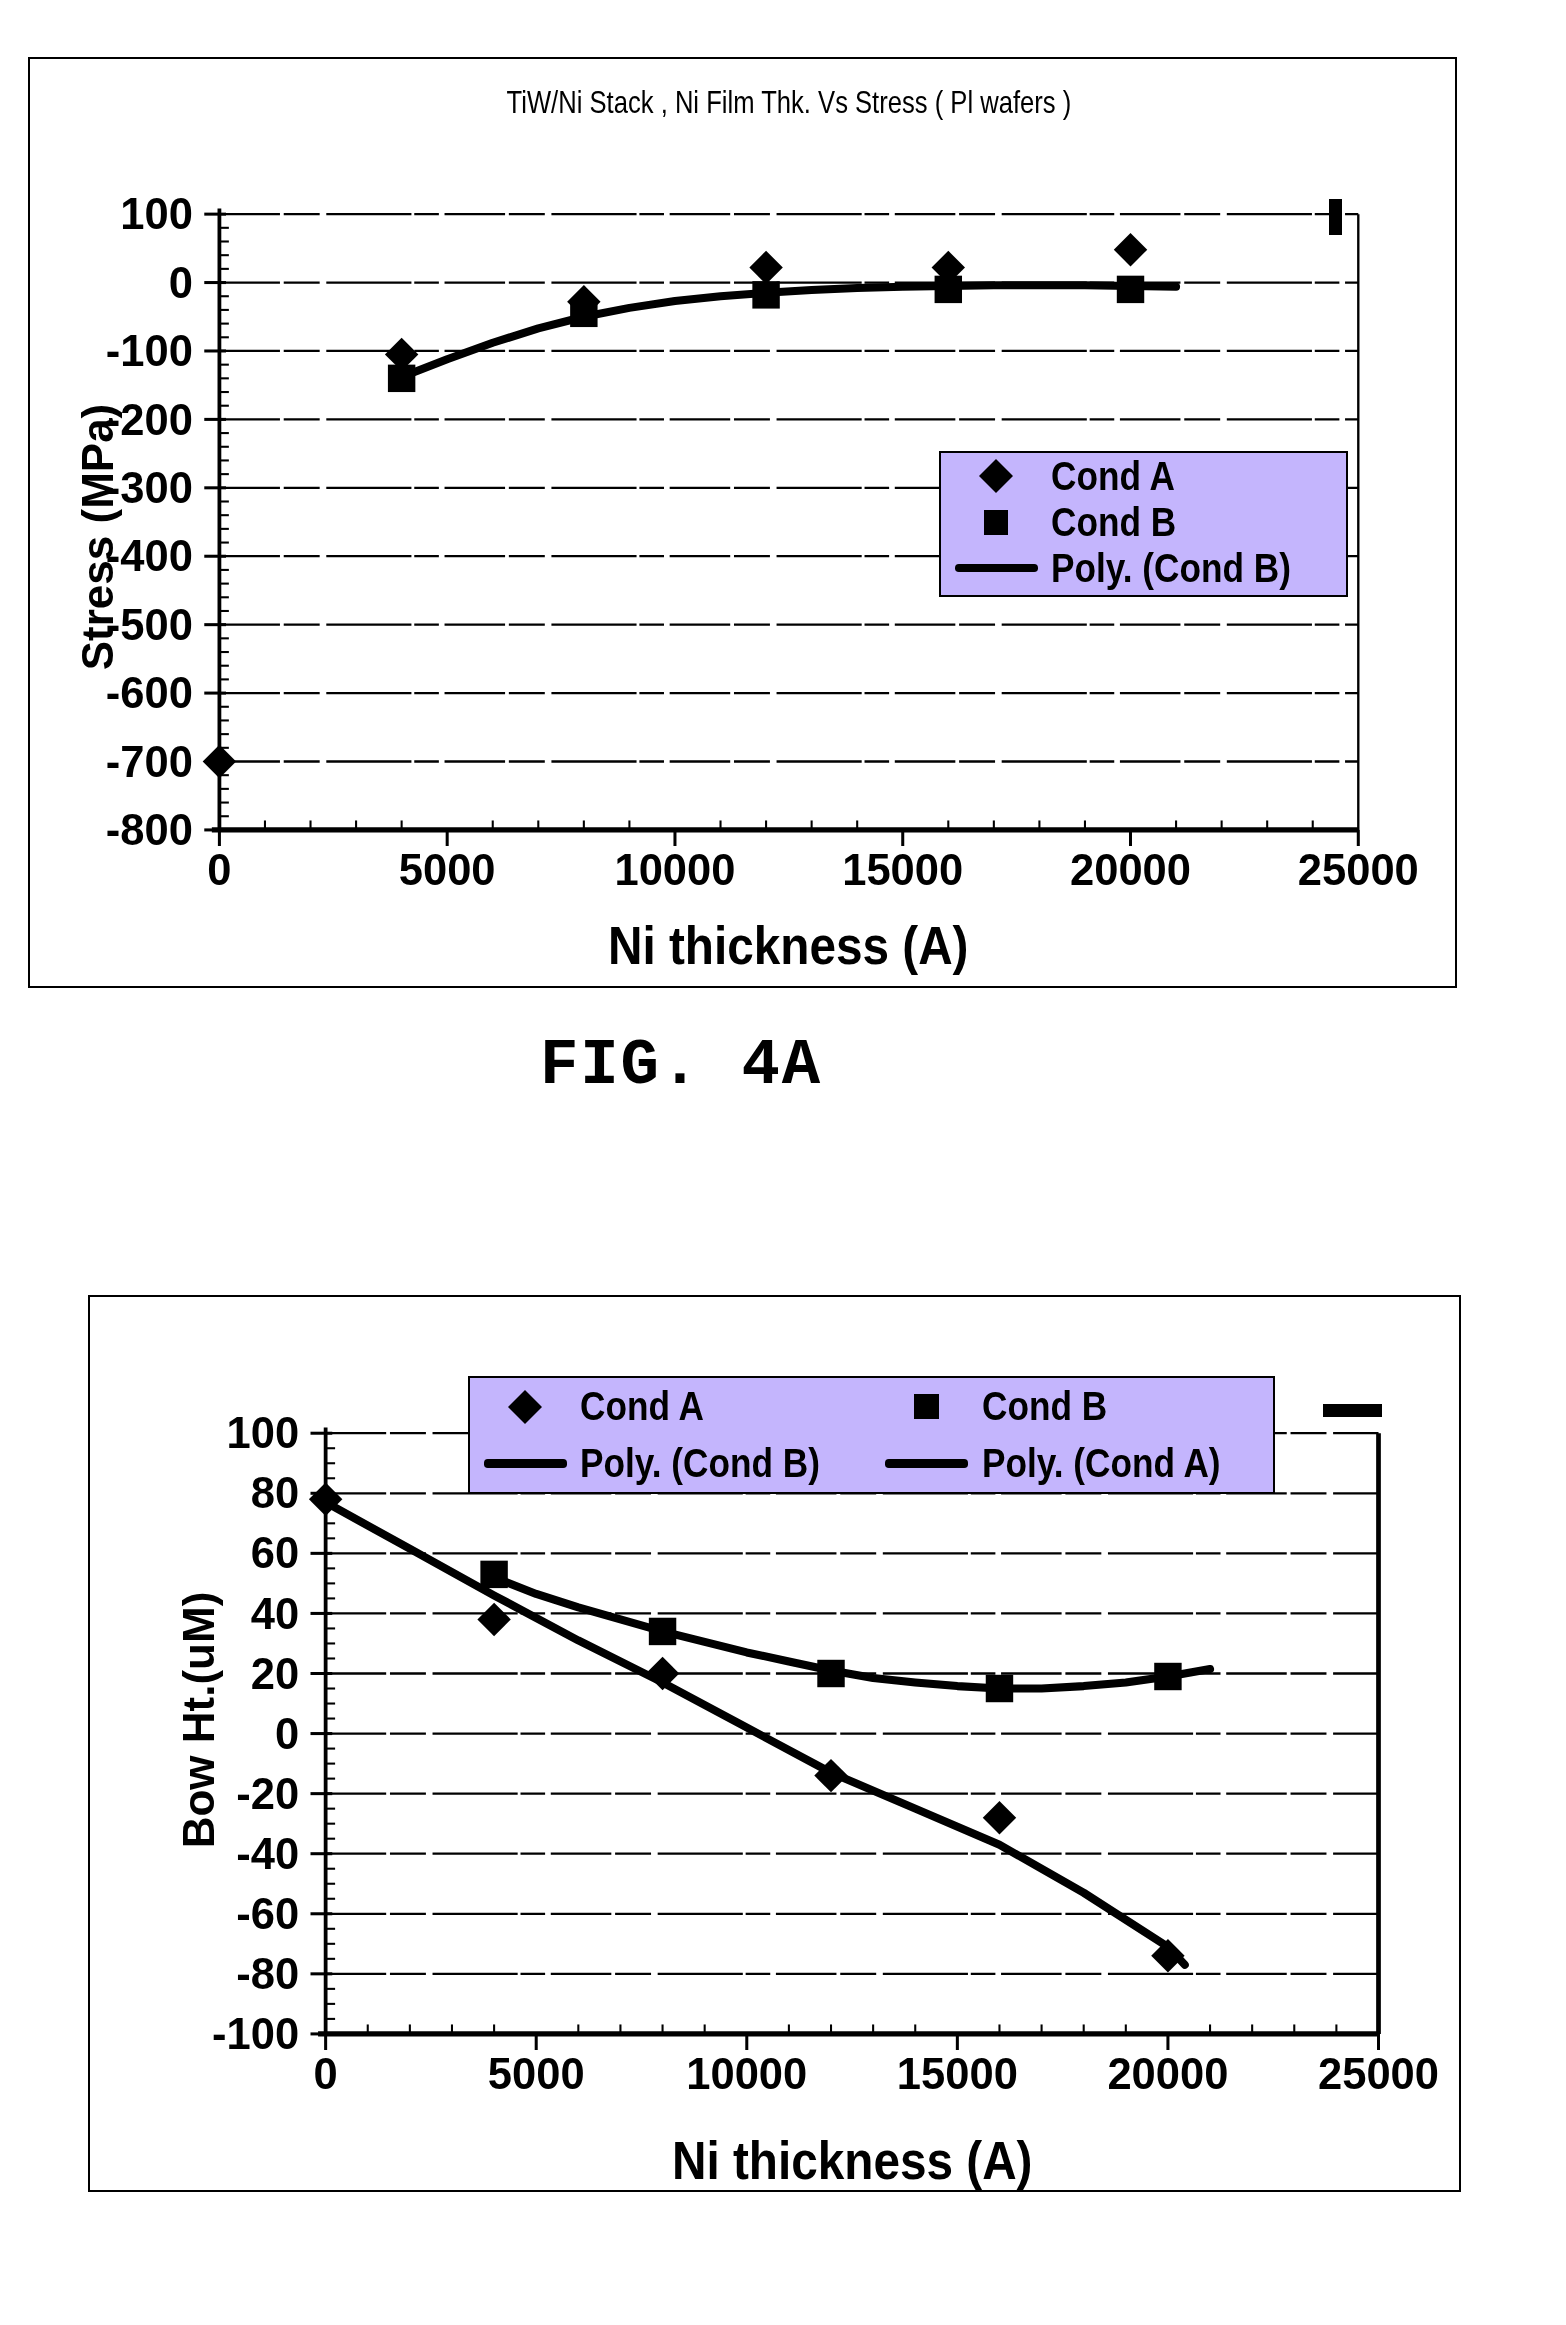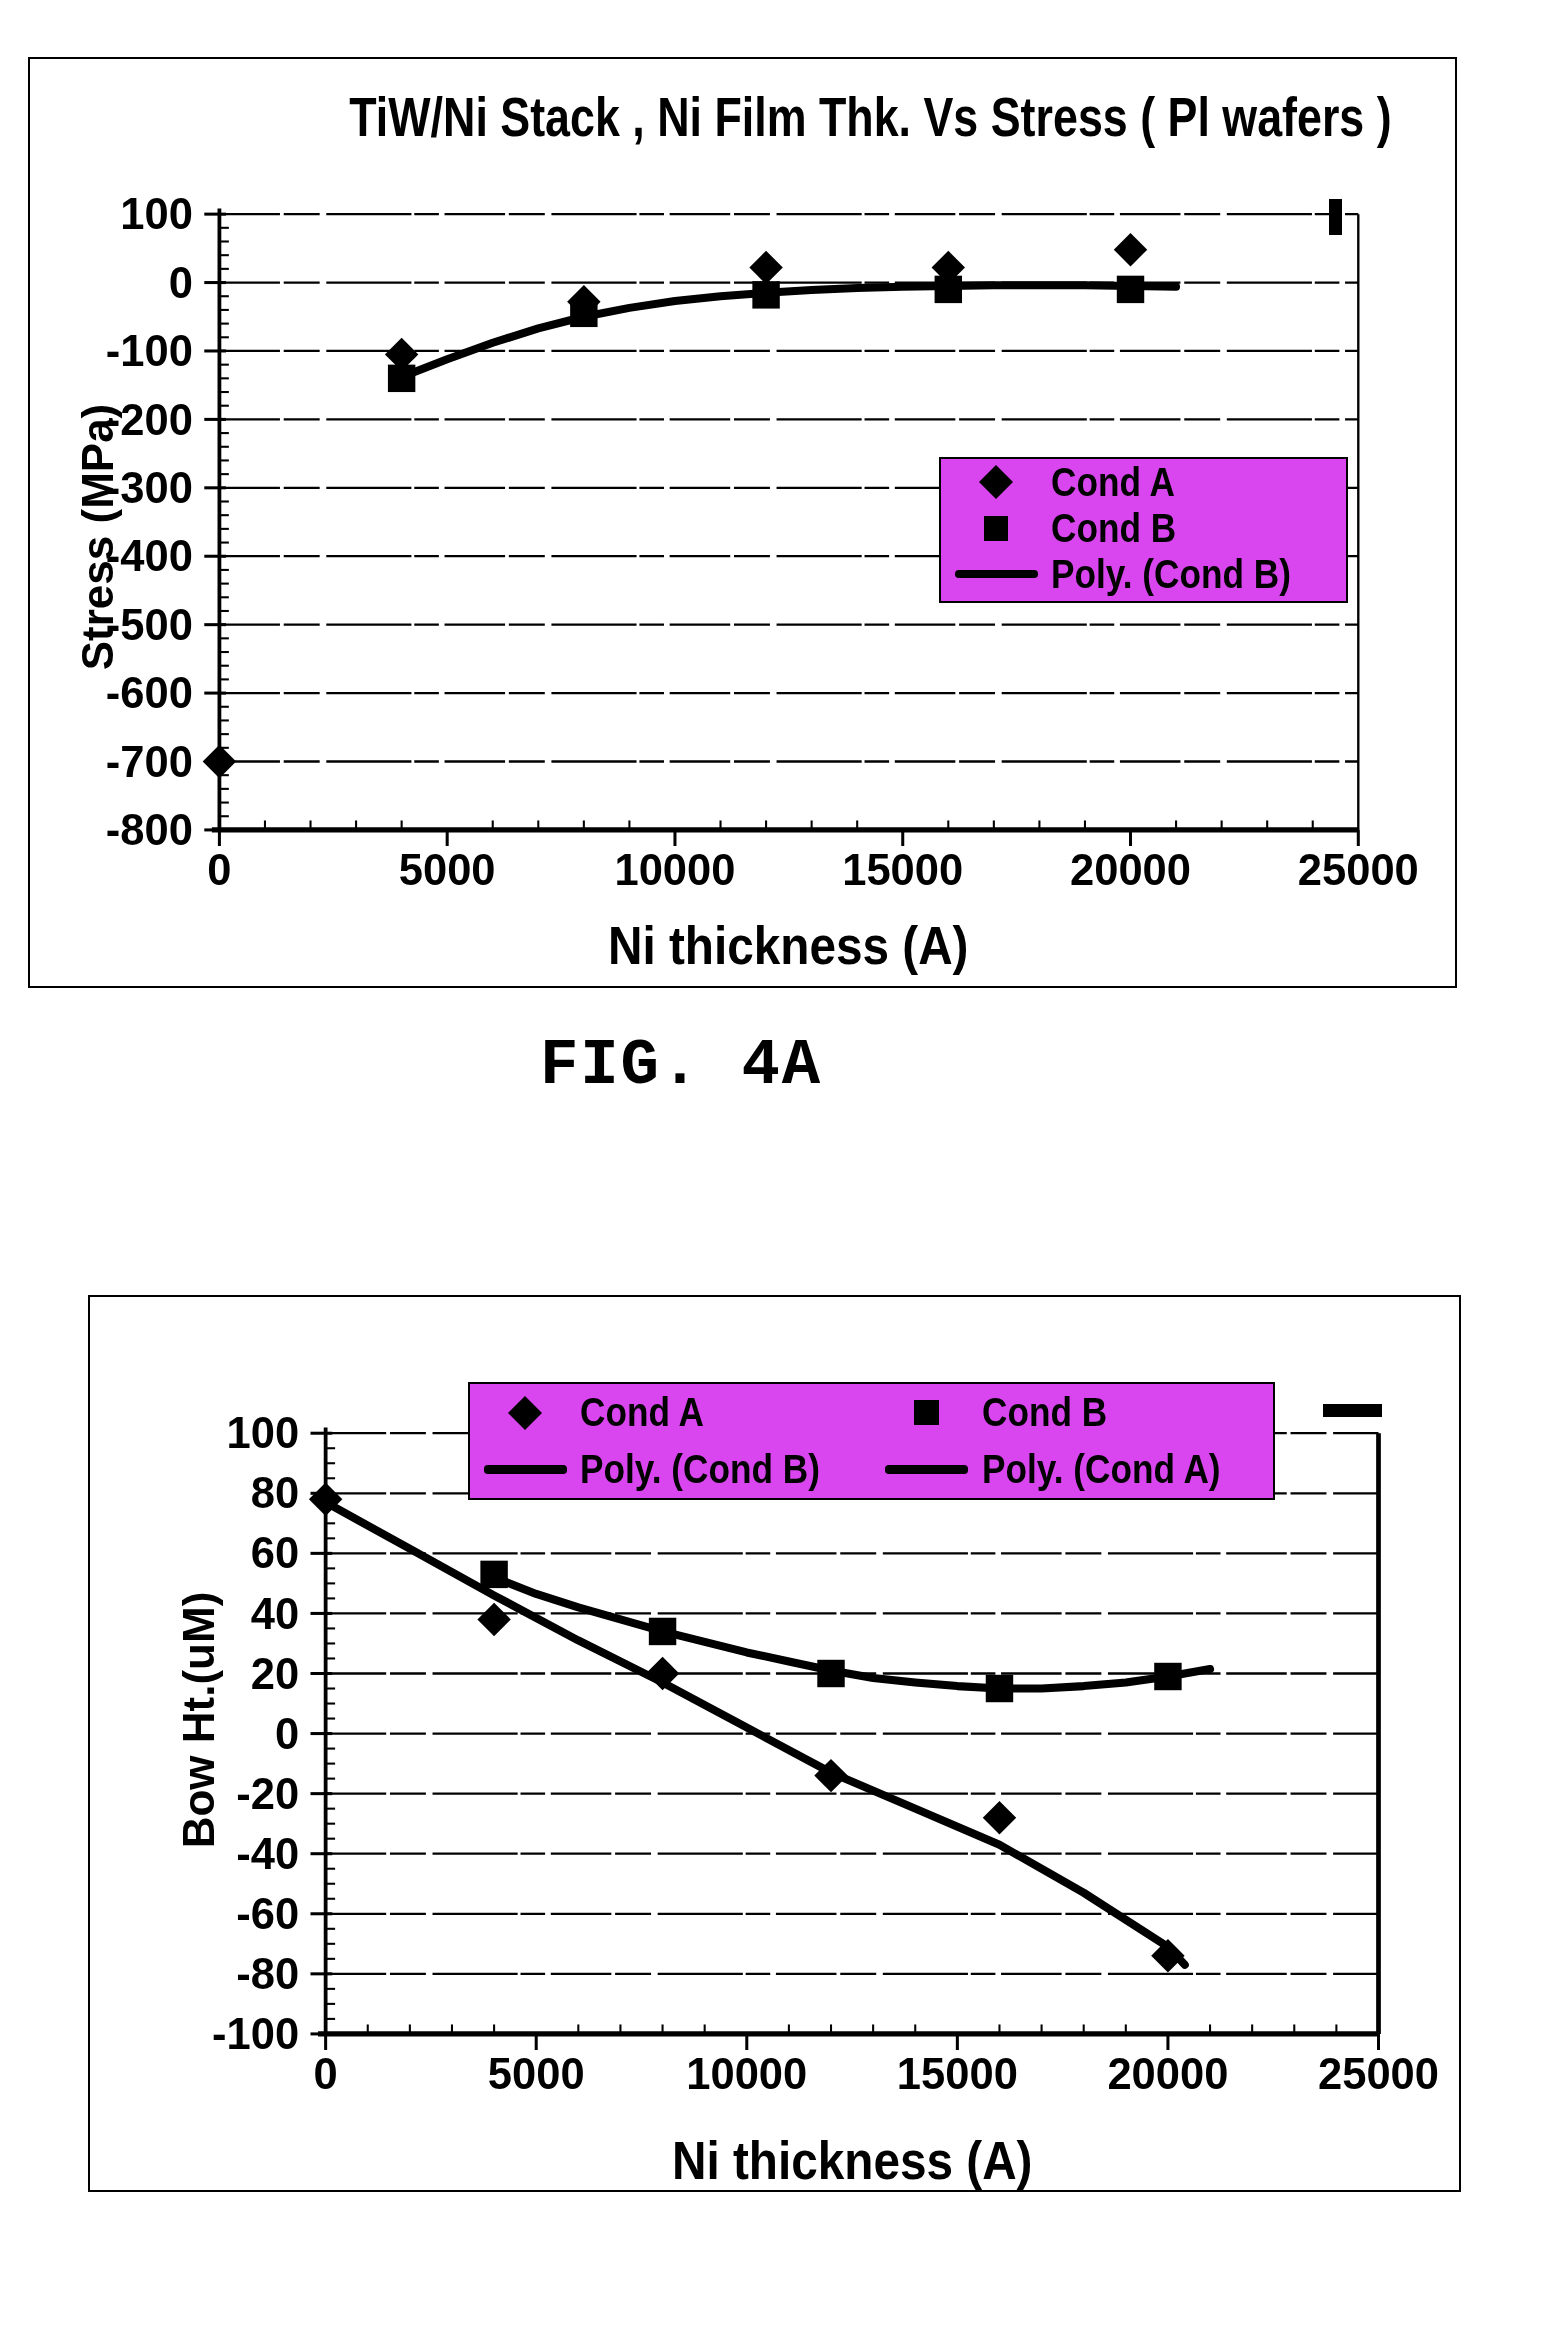--- a/index.html
+++ b/index.html
@@ -3,28 +3,28 @@
 <meta charset="utf-8">
 <style>
   html,body{margin:0;padding:0;background:#fff;}
   .page{position:relative;width:1566px;height:2325px;background:#ffffff;overflow:hidden;
         font-family:"Liberation Sans",sans-serif;color:#000;}
   .chart-frame{position:absolute;border:2.8px solid #000;background:#fff;}
   .chart1{left:28px;top:57px;width:1425px;height:927px;}
   .chart2{left:88px;top:1295px;width:1369px;height:893px;}
   .plot-svg{position:absolute;left:0;top:0;}
   svg text{font:bold 46px "Liberation Sans",sans-serif;fill:#000;}
-  .chart-title{position:absolute;text-align:center;font-weight:bold;font-size:56px;white-space:nowrap;}
+  .chart-title{position:absolute;text-align:center;font-weight:normal;font-size:32px;white-space:nowrap;}
   .cond{display:inline-block;transform:scaleX(0.80);}
   .cond2{display:inline-block;transform:scaleX(0.86);}
   .x-title{position:absolute;text-align:center;font-weight:bold;font-size:53px;}
   .x-title .cond2{transform:scaleX(0.9);}
   .y-title{position:absolute;font-weight:bold;font-size:44px;white-space:nowrap;
            transform:translate(-50%,-50%) rotate(-90deg);}
-  .legend{position:absolute;border:2.8px solid #000;background:#d946ef;margin-top:6px;}
+  .legend{position:absolute;border:2.8px solid #000;background:#c4b5fd;}
   .legend-row{display:flex;align-items:center;}
   .legend1 .legend-row{height:45px;margin-top:0.9px;}
   .legend2{display:grid;grid-template-columns:1fr 1fr;grid-template-rows:1fr 1fr;align-items:center;}
   .mk-cell{width:110px;display:flex;justify-content:center;align-items:center;flex:none;}
   .mk-diamond{width:24px;height:24px;background:#000;transform:rotate(45deg);}
   .mk-square{width:24.6px;height:24.6px;background:#000;}
   .mk-line{width:83px;height:8.5px;background:#000;border-radius:3.8px;}
   .legend-label{font-weight:bold;font-size:40px;white-space:nowrap;transform:scaleX(0.88);transform-origin:left center;}
   .fig-label{position:absolute;width:454px;text-align:center;font-family:Liberation Mono, monospace;
              font-weight:bold;font-size:64px;letter-spacing:1.9px;}

